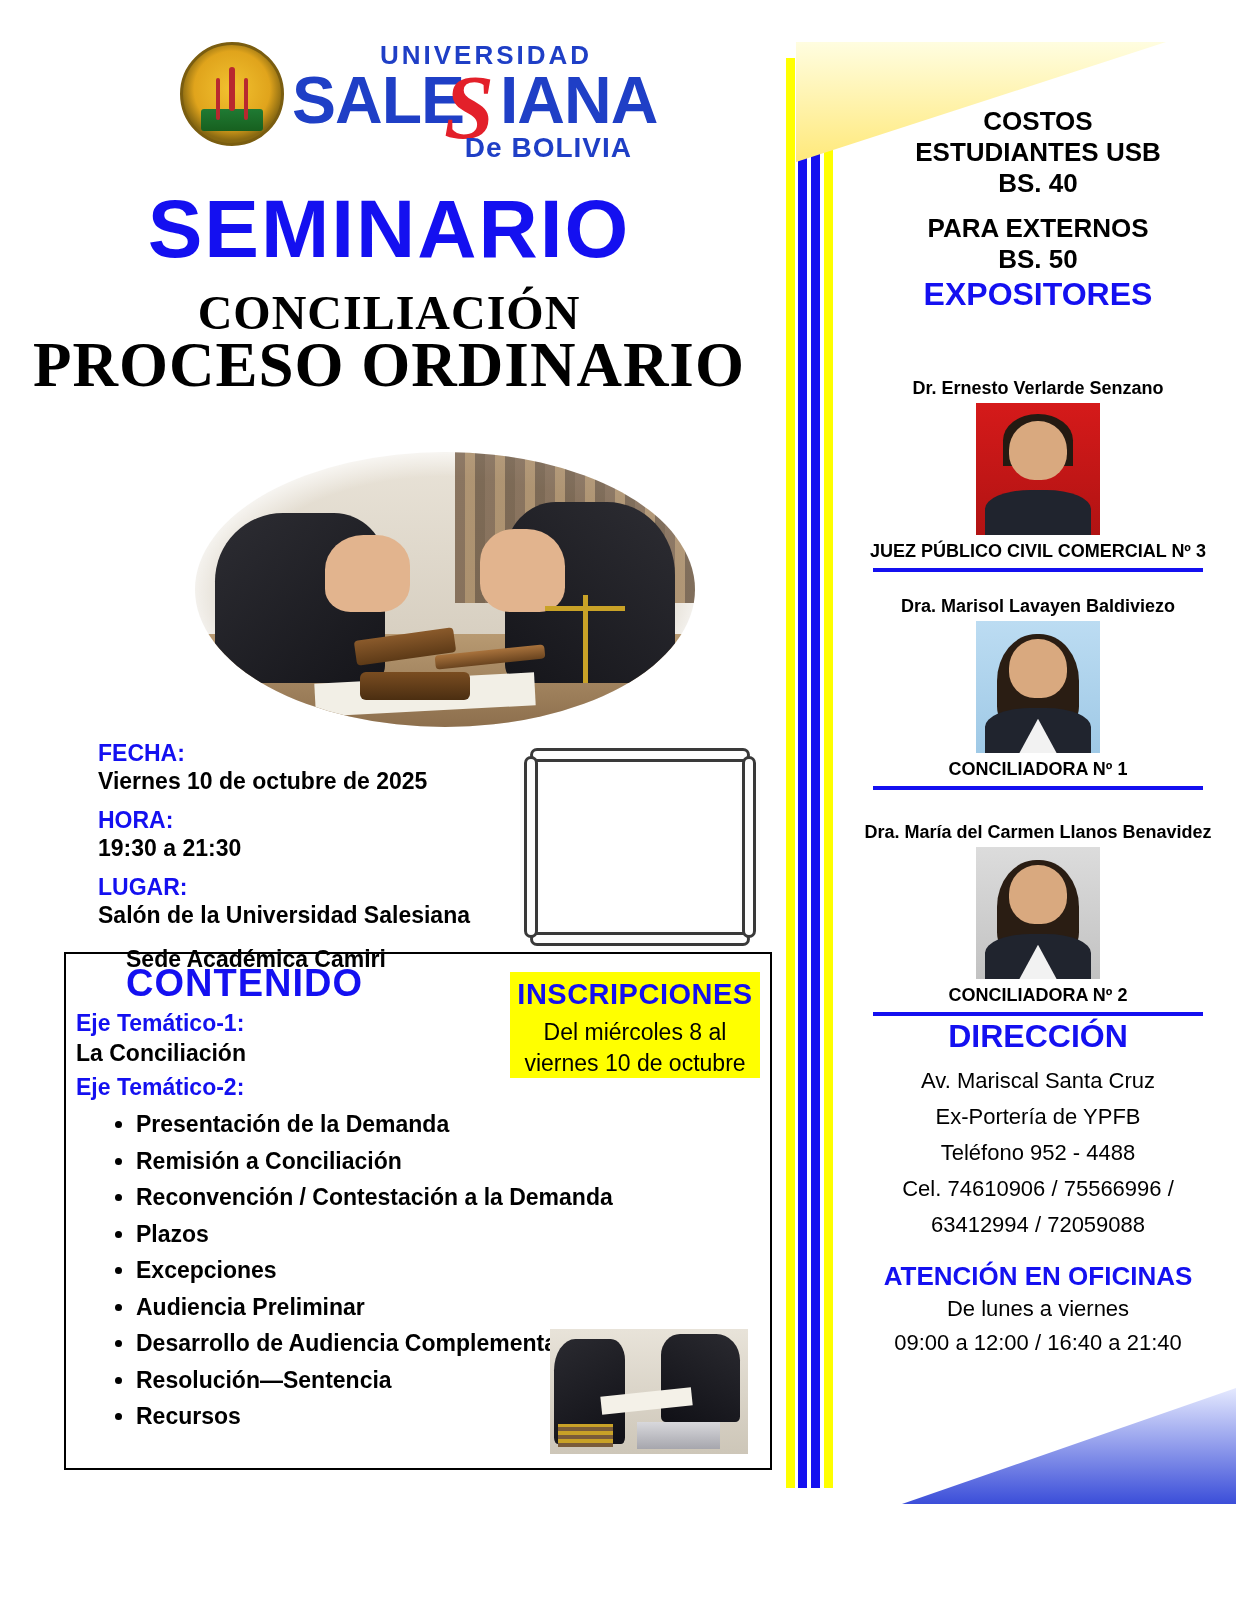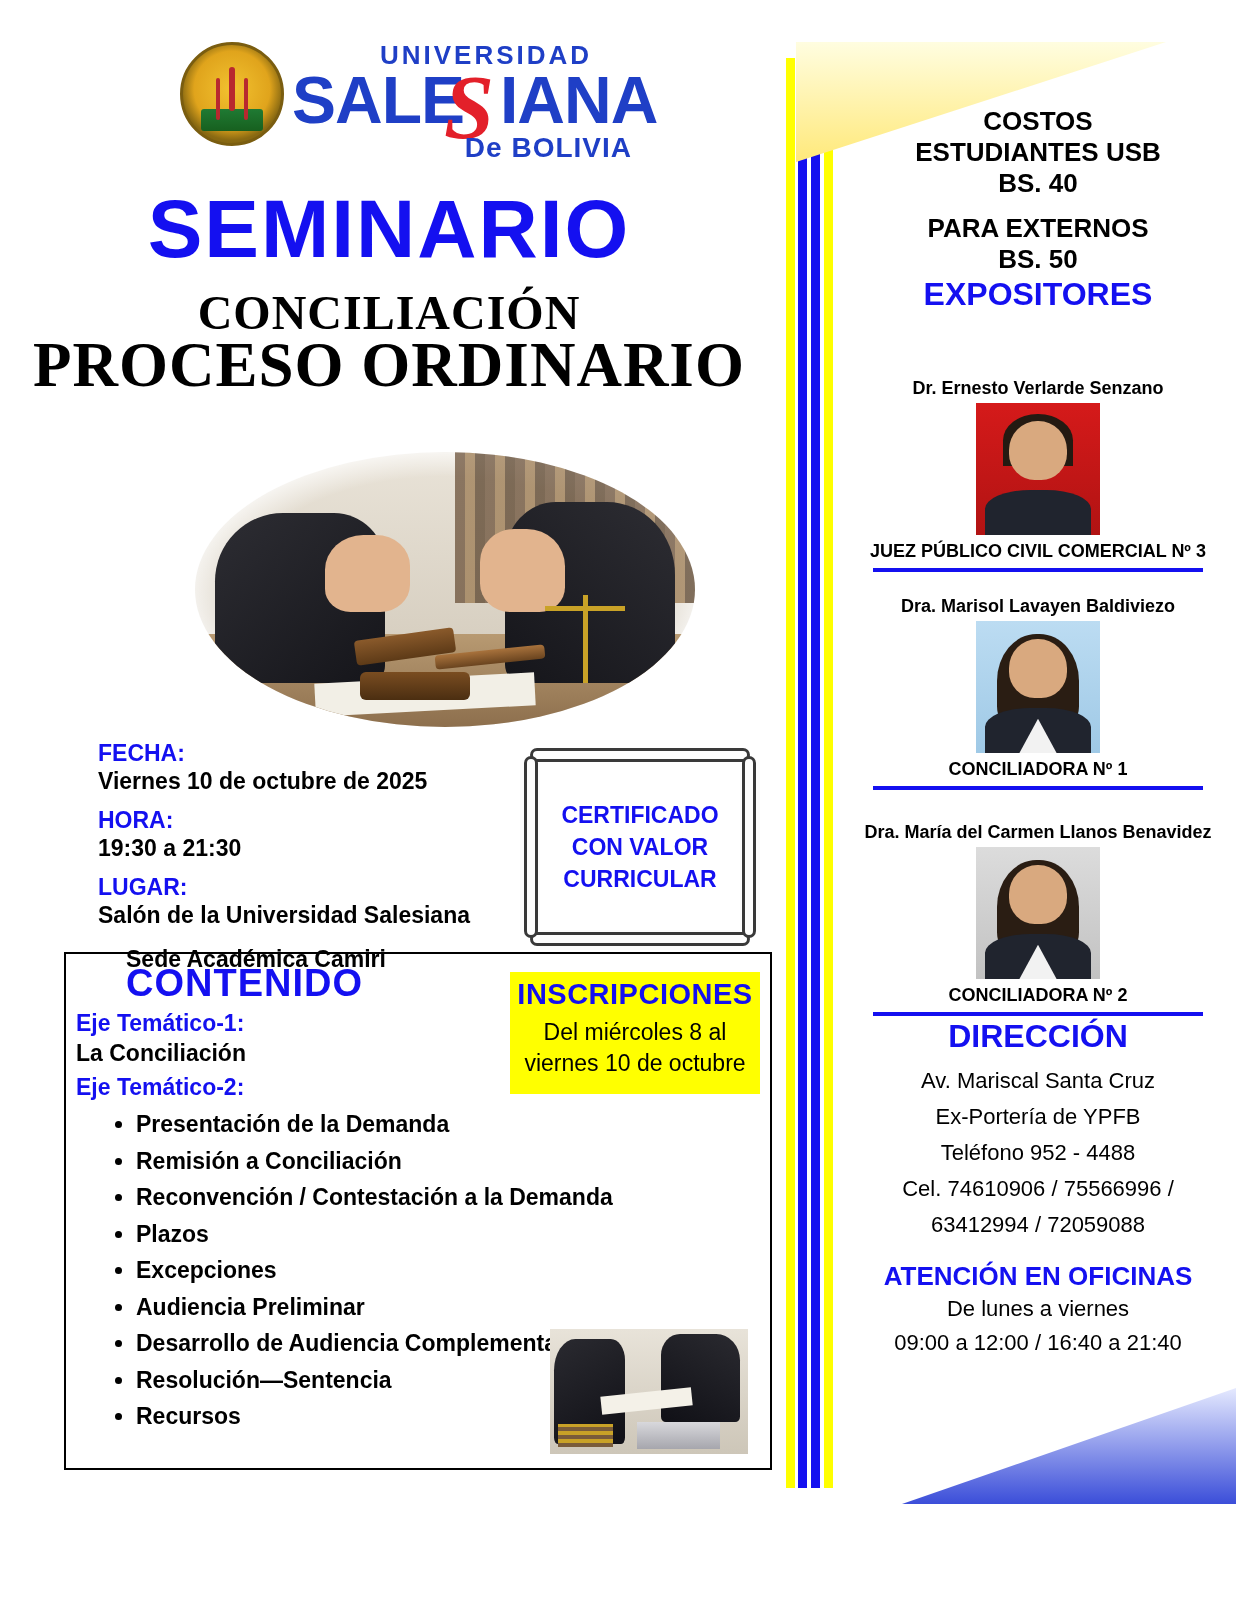--- a/index.html
+++ b/index.html
@@ -315,21 +315,21 @@
     font-size: 23px;
     font-weight: bold;
     color: #000;
     line-height: 36.5px;
   }
 
   
   #inscripciones-box {
     position: absolute;
     left: 444px; top: 18px;
-    width: 250px; height: 122px;
+    width: 250px; height: 106px;
     background: #ffff00;
     text-align: center;
   }
   #inscripciones-title {
     font-size: 29px; font-weight: bold; color: #1410f0;
     padding-top: 6px; letter-spacing: .5px;
   }
   #inscripciones-text {
     font-size: 23px; color: #000; line-height: 31px; padding-top: 6px;
   }
@@ -537,25 +537,20 @@
     <div class="detail-label">LUGAR:</div>
     <div class="detail-value">Salón de la Universidad Salesiana</div>
     <div class="detail-value indent">Sede Académica Camiri</div>
   </div>
 
   <div id="cert-scroll">
     <div class="roll-top"></div>
     <div class="roll-bottom"></div>
     <div class="side-left"></div>
     <div class="side-right"></div>
-    <div id="cert-text">
-      <div>CERTIFICADO</div>
-      <div>CON VALOR</div>
-      <div>CURRICULAR</div>
-    </div>
   </div>
 
   <div id="content-box">
     <div id="contenido-title">CONTENIDO</div>
 
     <div id="inscripciones-box">
       <div id="inscripciones-title">INSCRIPCIONES</div>
       <div id="inscripciones-text">
         <div>Del miércoles 8 al</div>
         <div>viernes 10 de octubre</div>

